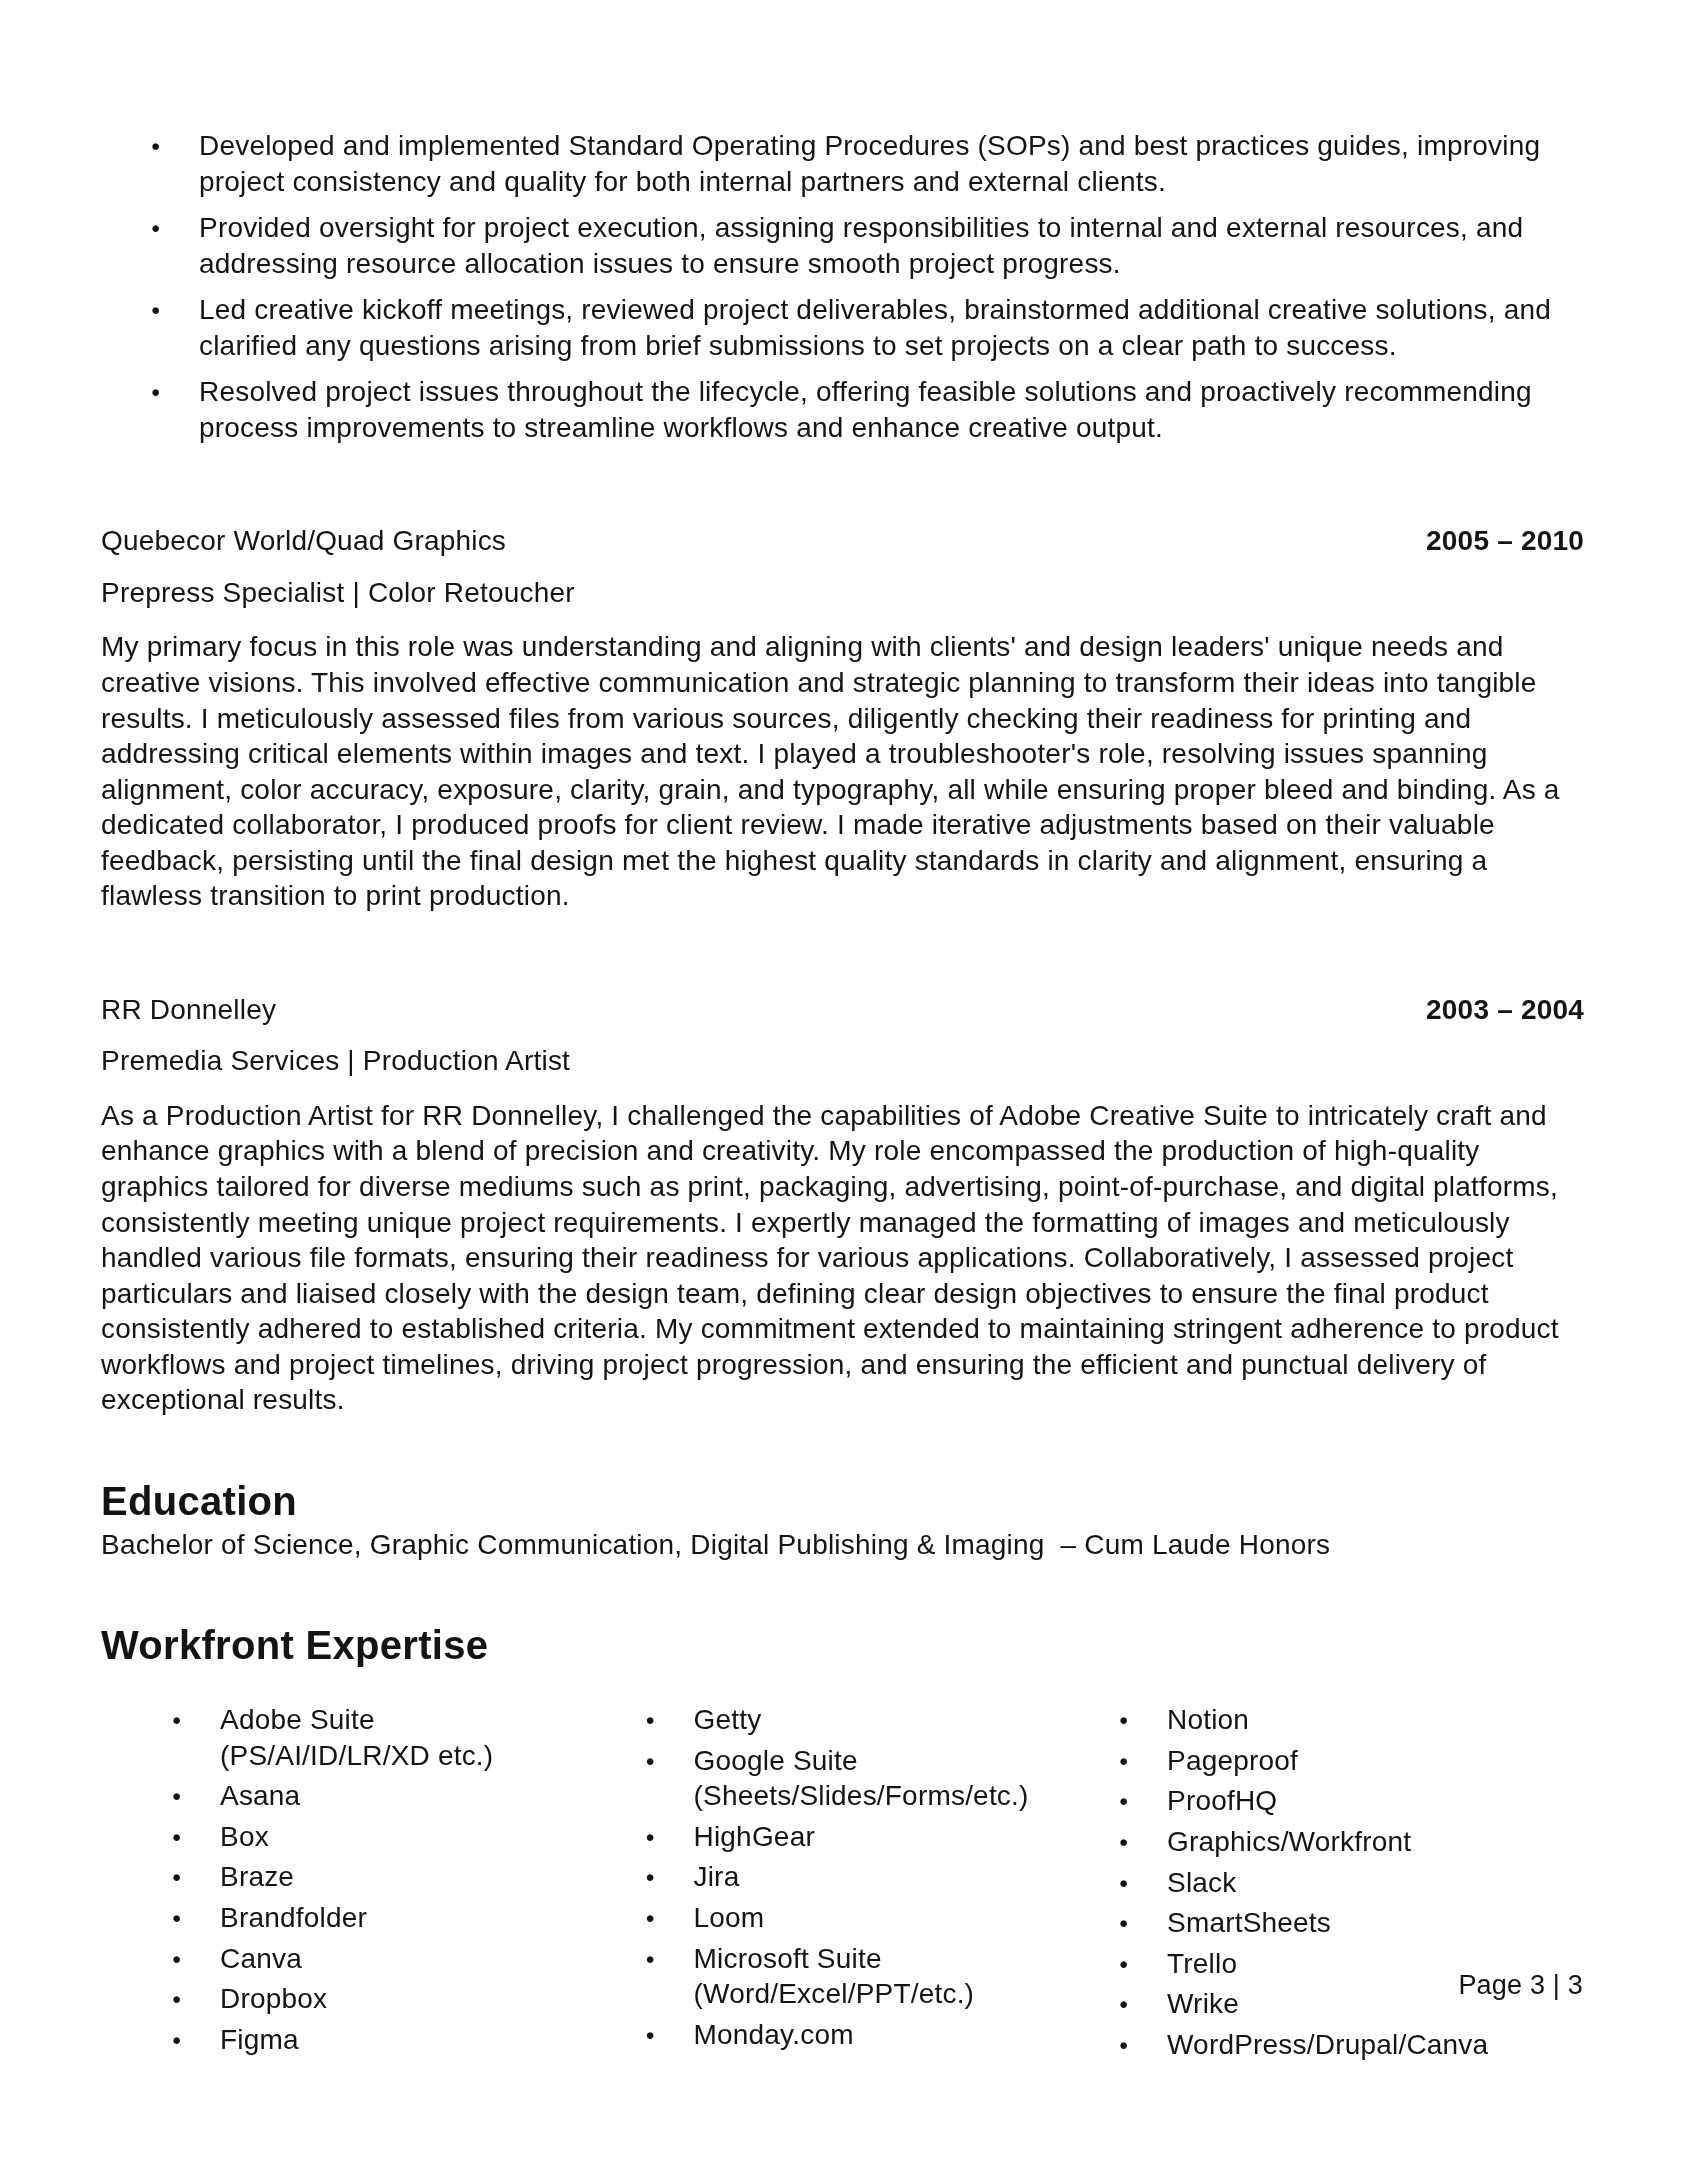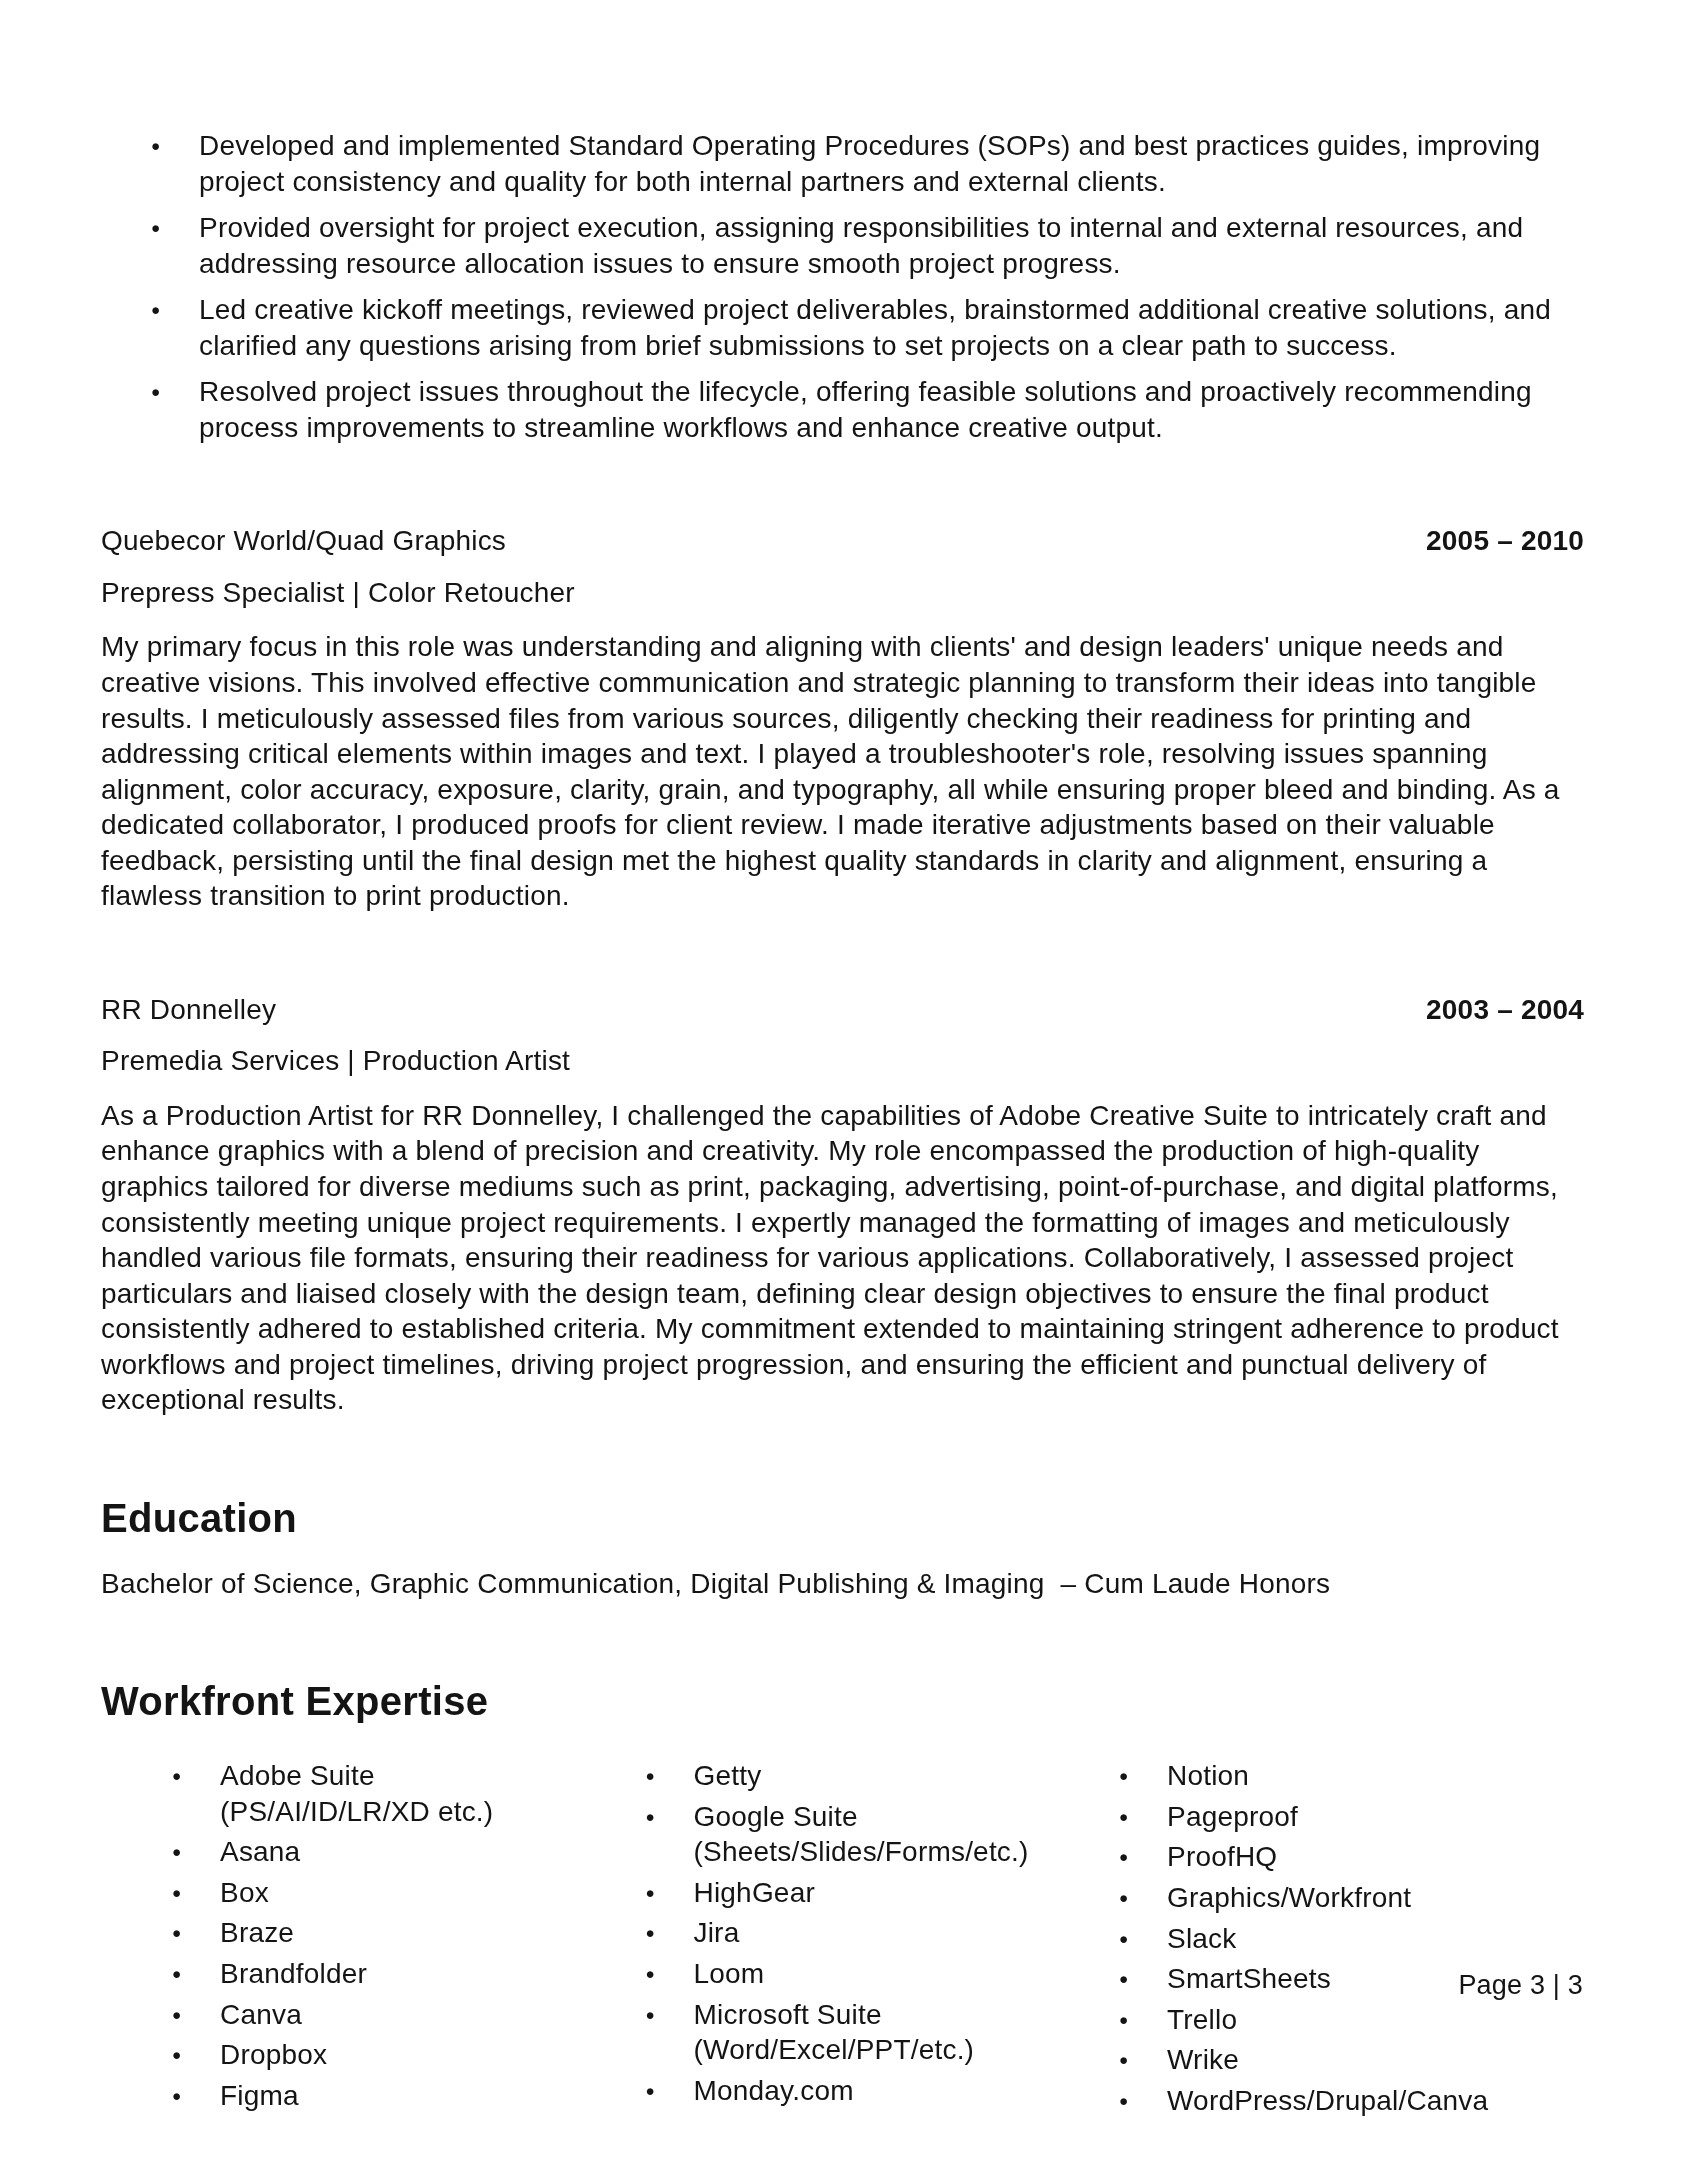--- a/index.html
+++ b/index.html
@@ -45,24 +45,24 @@
   .company { font-weight: 400; }
   .dates   { font-weight: 700; }
   .role    { margin-top: 16px; }
   .desc    { margin-top: 19px; }
 
   
   h2.section-heading {
     font-size: 40px;
     font-weight: 700;
     letter-spacing: 0.3px;
-    margin-top: 75px;
+    margin-top: 58px;
   }
 
-  .edu-lines { margin-top: 22px; }
+  .edu-lines { }
   .edu-line  { white-space: pre-wrap; }
 
   
   .skills-grid {
     display: grid;
     grid-template-columns: 1fr 1fr 1fr;
     column-gap: 8.5px;
     margin-top: 31px;
     margin-left: 71px;
   }

